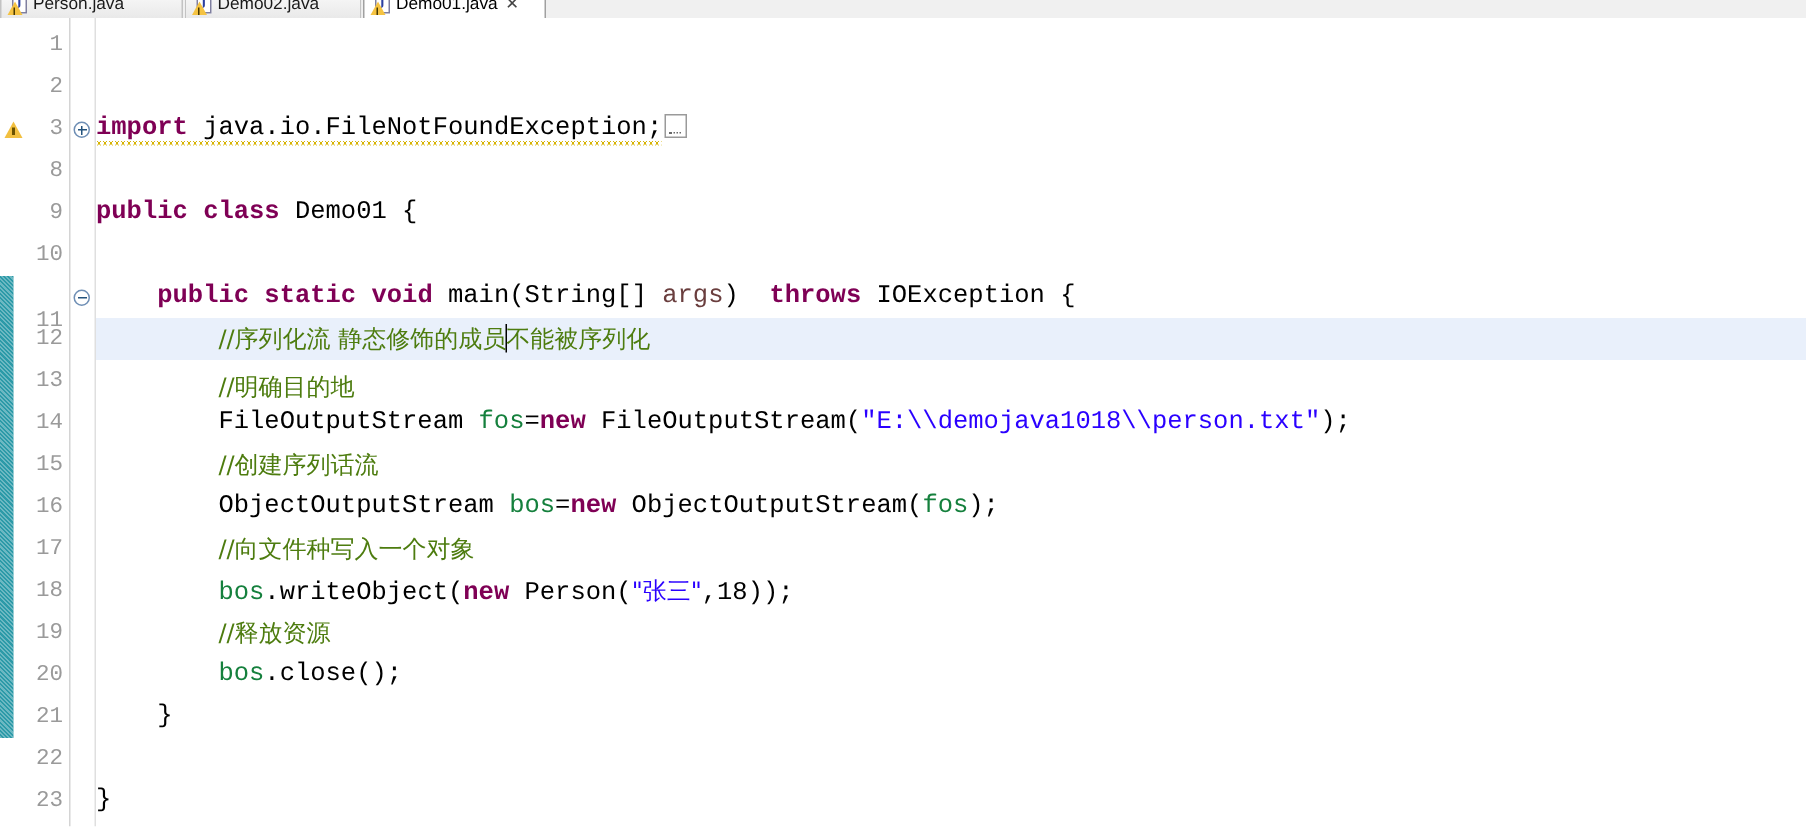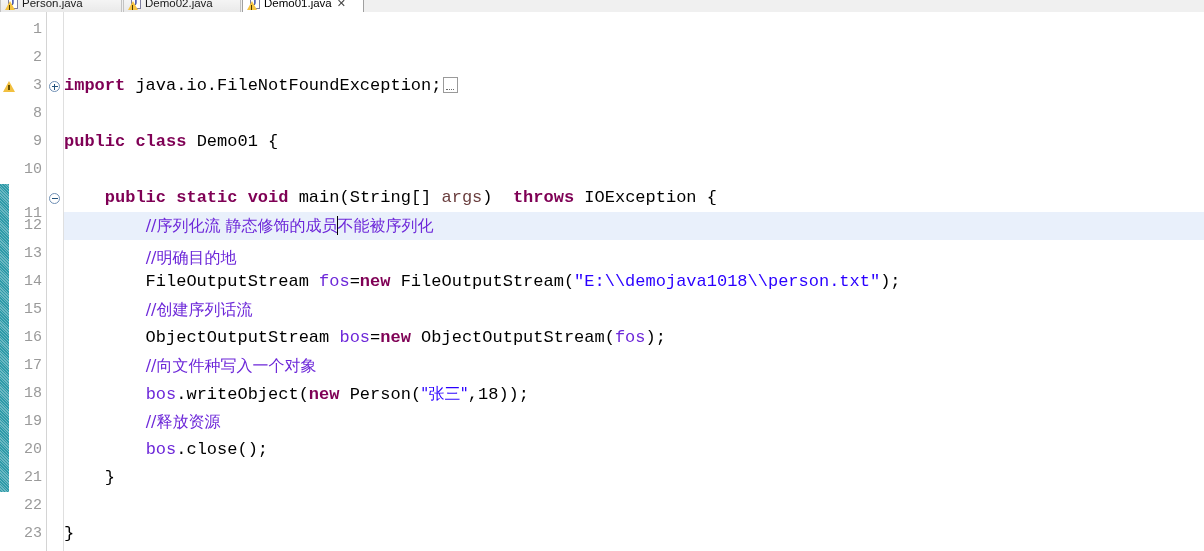--- a/index.html
+++ b/index.html
@@ -244,23 +244,23 @@
     left: 0;
     width: 1140px;
     height: 28px;
     background: #e9f0fb;
   }
 
   
   .kw      { color: #7f0055; font-weight: bold; }
   .plain   { color: #000000; }
   .str     { color: #2a00ff; }
-  .cmt     { color: #6d28d9; }
+  .cmt     { color: #4d7c0f; }
   .param   { color: #6a3e3e; }
-  .localv  { color: #6d28d9; }
+  .localv  { color: #15803d; }
   .cjk     { font-family: "DejaVu Sans", sans-serif; font-size: 16px; }
 
   
   .squiggle {
     position: relative;
     text-decoration: none;
     background-repeat: repeat-x;
     background-position: left bottom;
     background-size: 4px 3px;
     background-image:

